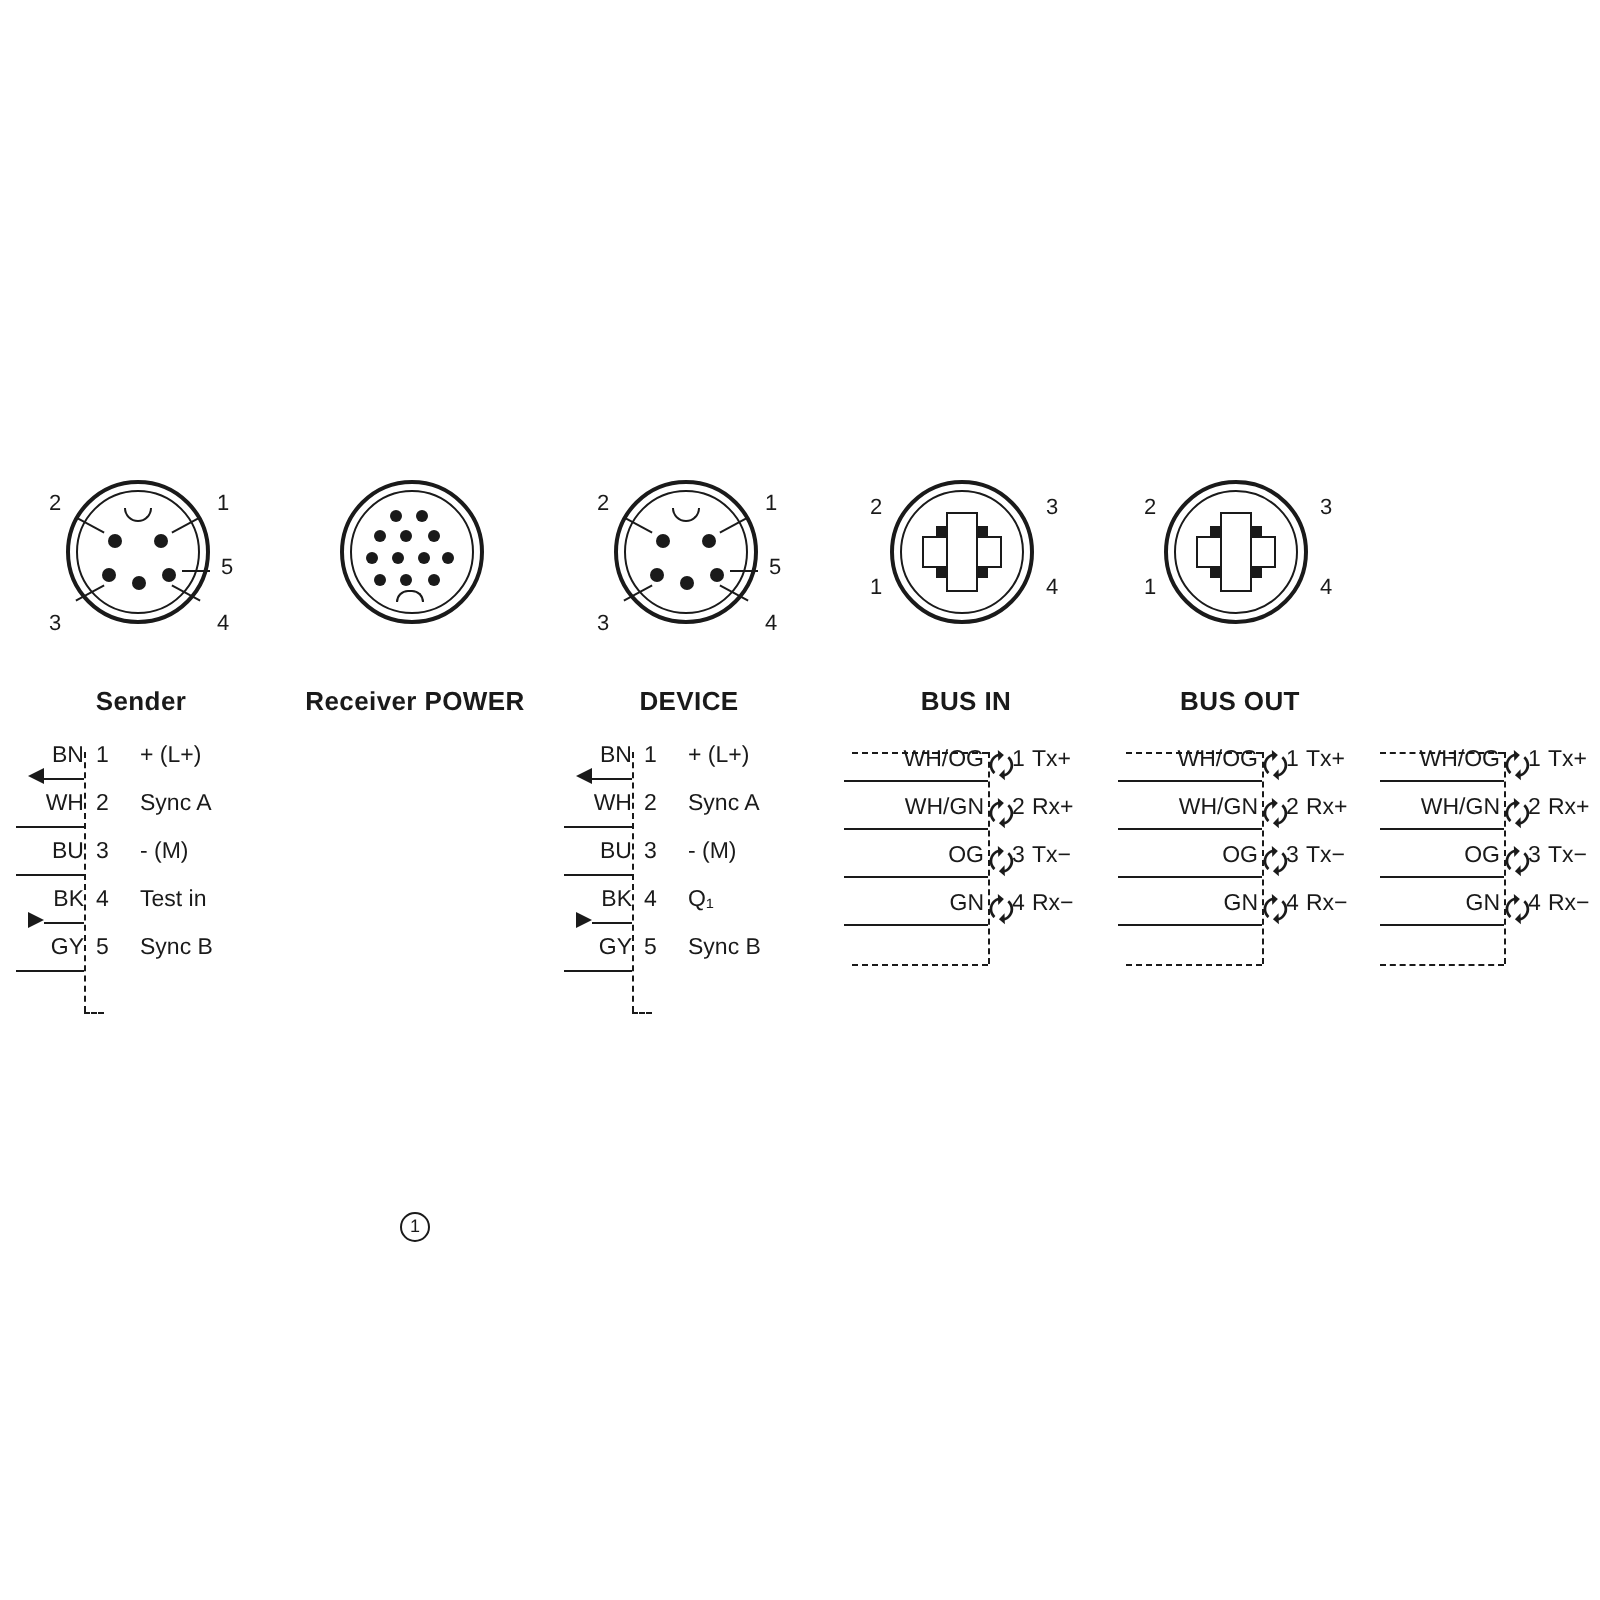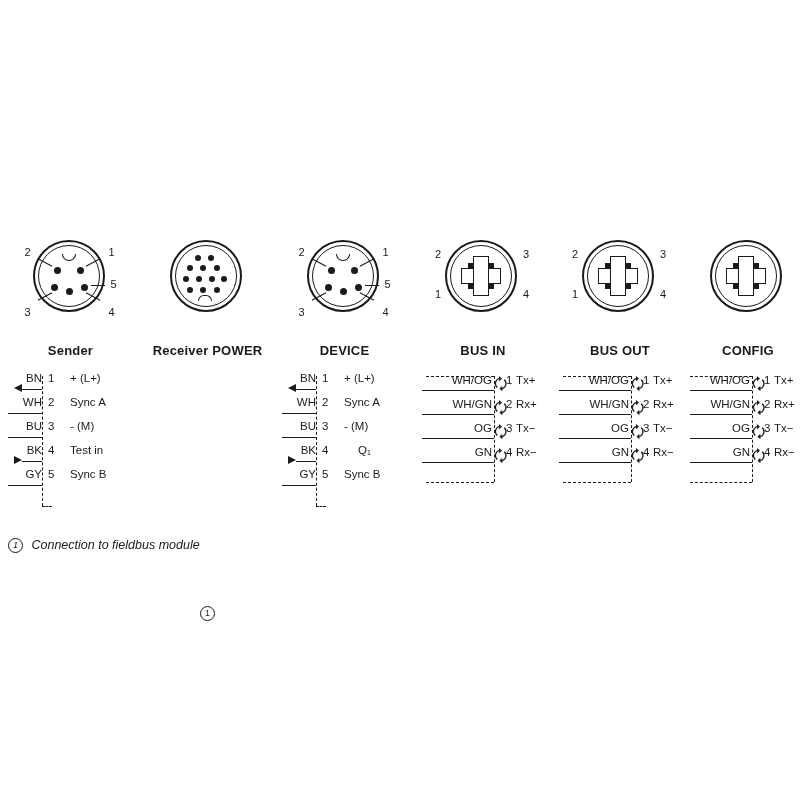--- a/index.html
+++ b/index.html
@@ -253,21 +253,21 @@
       <div class="wline" style="left:0px;width:34px;"></div>
       <div class="wlabel" style="left:4px;top:0px;width:30px;">BU</div>
       <div class="wnum" style="left:40px;top:0px;">3</div>
       <div class="wtext" style="left:62px;top:0px;">- (M)</div>
     </div>
     <div class="wrow">
       <div class="arrow-right" style="left:6px;top:12px;"></div>
       <div class="wline" style="left:14px;width:20px;"></div>
       <div class="wlabel" style="left:8px;top:0px;width:26px;">BK</div>
       <div class="wnum" style="left:40px;top:0px;">4</div>
-      <div class="wtext" style="left:76px;top:0px;">Q₁</div>
+      <div class="wtext" style="left:62px;top:0px;">Q₁</div>
     </div>
     <div class="wrow">
       <div class="wline" style="left:0px;width:34px;"></div>
       <div class="wlabel" style="left:4px;top:0px;width:30px;">GY</div>
       <div class="wnum" style="left:40px;top:0px;">5</div>
       <div class="wtext" style="left:62px;top:0px;">Sync B</div>
     </div>
   </div>
 
   <div class="group" style="left:428px;width:110px;">
@@ -373,35 +373,20 @@
     </div>
     <div class="wrow">
       <div class="wline" style="left:0px;width:72px;top:18px;"></div>
       <div class="wlabel" style="left:0px;top:2px;width:70px;">GN</div>
       <div class="connector-c" style="left:72px;top:4px;">🗘</div>
       <div class="wnum" style="left:84px;top:2px;">4</div>
       <div class="wtext" style="left:94px;top:2px;">Rx−</div>
     </div>
   </div>
 
-  <div class="group" style="left:700px;width:96px;">
-    <div class="rj-face">
-      <div class="ring-outer"></div>
-      <div class="ring-inner"></div>
-      <div class="cross">
-        <div class="barh"></div>
-        <div class="barv"></div>
-        <div class="hole" style="left:7px;top:7px;"></div>
-        <div class="hole" style="left:28px;top:7px;"></div>
-        <div class="hole" style="left:7px;top:28px;"></div>
-        <div class="hole" style="left:28px;top:28px;"></div>
-      </div>
-    </div>
-    <div class="title">CONFIG</div>
-  </div>
 
   <div class="wiring" style="left:690px;top:372px;width:110px;">
     <div class="dashbox" style="left:62px;top:4px;height:106px;"></div>
     <div class="dashbox" style="left:0px;top:4px;width:62px;height:0;border-left:none;border-top:1.5px dashed #1a1a1a;"></div>
     <div class="dashbox" style="left:0px;top:110px;width:62px;height:0;border-left:none;border-top:1.5px dashed #1a1a1a;"></div>
 
     <div class="wrow">
       <div class="wline" style="left:0px;width:62px;top:18px;"></div>
       <div class="wlabel" style="left:-4px;top:2px;width:64px;">WH/OG</div>
       <div class="connector-c" style="left:62px;top:4px;">🗘</div>
@@ -424,18 +409,14 @@
     </div>
     <div class="wrow">
       <div class="wline" style="left:0px;width:62px;top:18px;"></div>
       <div class="wlabel" style="left:-4px;top:2px;width:64px;">GN</div>
       <div class="connector-c" style="left:62px;top:4px;">🗘</div>
       <div class="wnum" style="left:74px;top:2px;">4</div>
       <div class="wtext" style="left:84px;top:2px;">Rx−</div>
     </div>
   </div>
 
-  <div class="footnote">
-    <span class="circled">1</span>
-    <span style="margin-left:5px;">Connection to fieldbus module</span>
-  </div>
 
 </div>
 
 </body></html>

